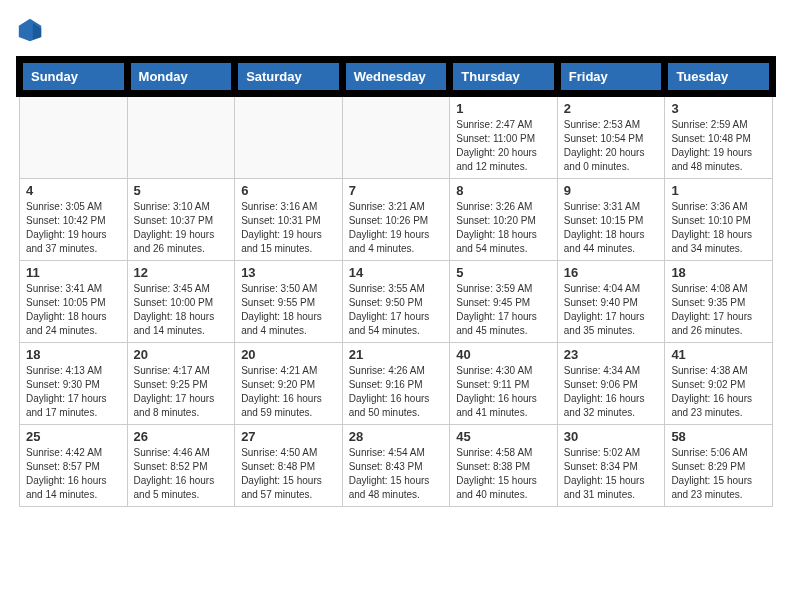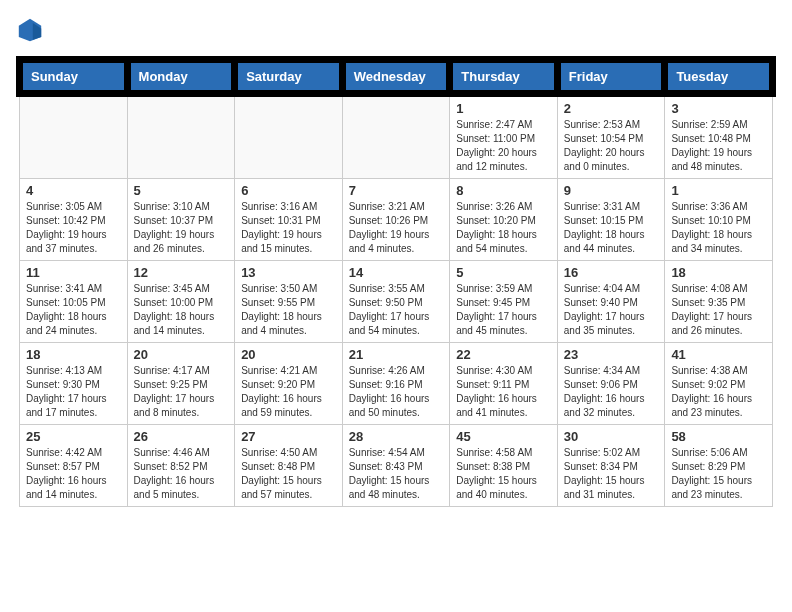--- a/index.html
+++ b/index.html
@@ -203,21 +203,21 @@
         </td>
         <td>
           <div class="day-number">20</div>
           <div class="day-info">Sunrise: 4:21 AM<br>Sunset: 9:20 PM<br>Daylight: 16 hours<br>and 59 minutes.</div>
         </td>
         <td>
           <div class="day-number">21</div>
           <div class="day-info">Sunrise: 4:26 AM<br>Sunset: 9:16 PM<br>Daylight: 16 hours<br>and 50 minutes.</div>
         </td>
         <td>
-          <div class="day-number">22</div>
+          <div class="day-number">40</div>
           <div class="day-info">Sunrise: 4:30 AM<br>Sunset: 9:11 PM<br>Daylight: 16 hours<br>and 41 minutes.</div>
         </td>
         <td>
           <div class="day-number">23</div>
           <div class="day-info">Sunrise: 4:34 AM<br>Sunset: 9:06 PM<br>Daylight: 16 hours<br>and 32 minutes.</div>
         </td>
         <td>
           <div class="day-number">41</div>
           <div class="day-info">Sunrise: 4:38 AM<br>Sunset: 9:02 PM<br>Daylight: 16 hours<br>and 23 minutes.</div>
         </td>

